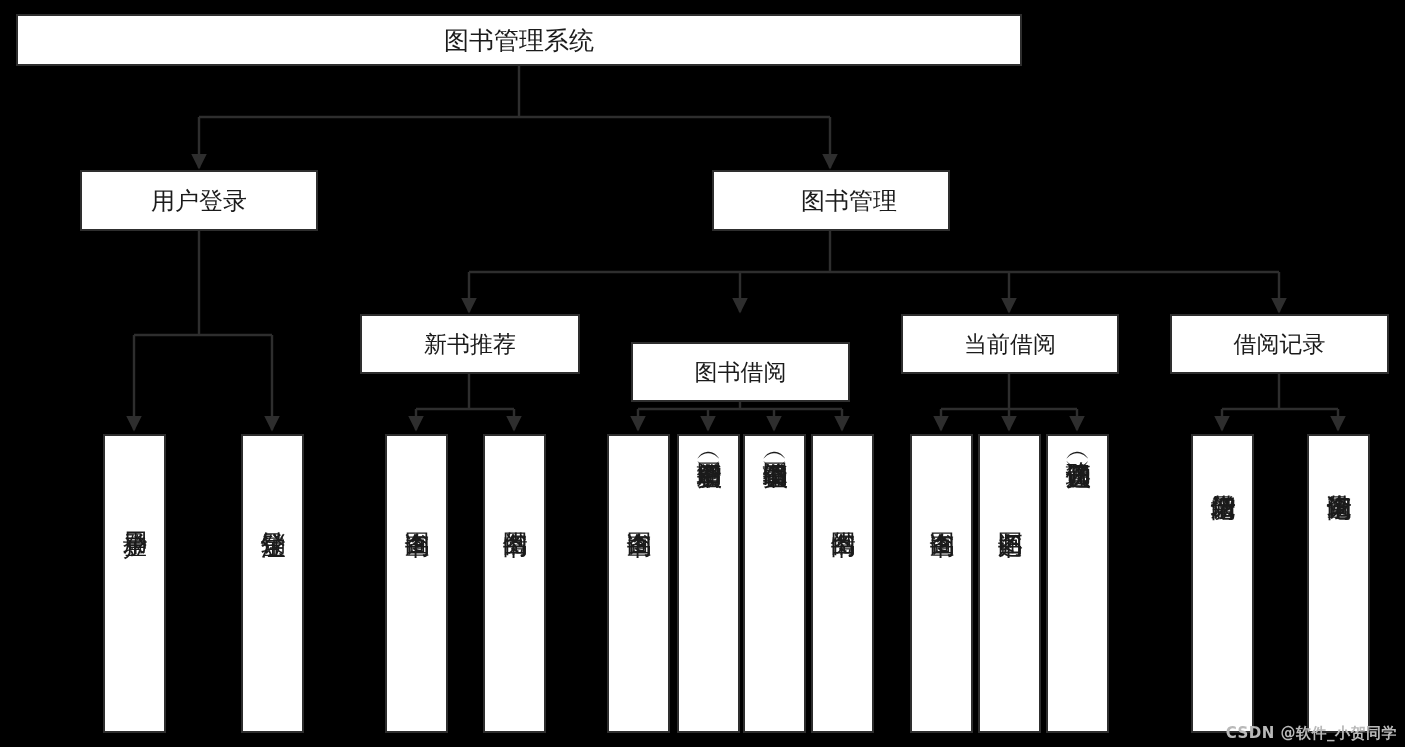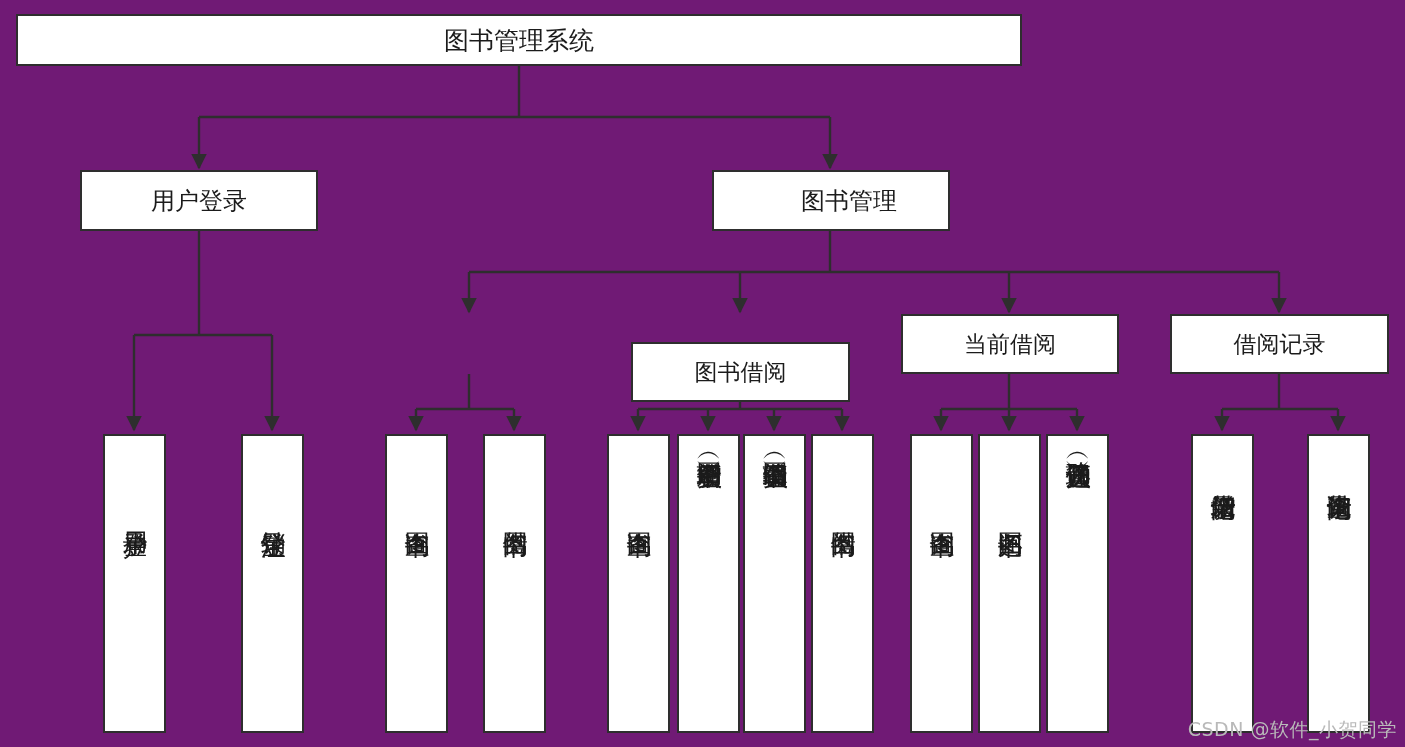--- a/index.html
+++ b/index.html
@@ -7,21 +7,21 @@
     padding: 0;
     background: #ffffff;
   }
   body {
     font-family: "DejaVu Sans", "Liberation Sans", sans-serif;
   }
   #canvas {
     position: relative;
     width: 1405px;
     height: 747px;
-    background: #701a75;
+    background: #000000;
     overflow: hidden;
   }
   svg.connectors {
     position: absolute;
     left: 0;
     top: 0;
     width: 1405px;
     height: 747px;
     pointer-events: none;
   }
@@ -51,24 +51,25 @@
     letter-spacing: 0.5px;
     white-space: nowrap;
     color: #1b1b1b;
   }
   .leaf-tall .vlabel { padding-top: 72px; }
   .leaf-short .vlabel { padding-top: 2px; }
   .watermark {
     position: absolute;
     right: 8px;
     bottom: 4px;
-    font-size: 19px;
+    font-size: 15px;
     color: #b9b9b9;
     letter-spacing: 0.5px;
     white-space: nowrap;
+    font-weight: bold;
   }
 </style>
 </head>
 <body>
 
 <div id="canvas">
 
   <svg class="connectors" viewBox="0 0 1405 747" xmlns="http://www.w3.org/2000/svg">
     <defs>
       <marker id="arrow" viewBox="0 0 10 10" refX="9" refY="5" markerWidth="6.5" markerHeight="6.5" orient="auto-start-reverse">
@@ -126,20 +127,23 @@
     <span>图书管理系统</span>
   </div>
 
   <div class="node lvl2" style="left:80px; top:170px; width:238px; height:61px;">
     <span>用户登录</span>
   </div>
   <div class="node lvl2" style="left:712px; top:170px; width:238px; height:61px;padding-left:36px;">
     <span>图书管理</span>
   </div>
 
+  <div class="node lvl3" style="left:360px; top:314px; width:220px; height:60px;">
+    <span>新书推荐</span>
+  </div>
   <div class="node lvl3" style="left:631px; top:314px; width:219px; height:60px;margin-top:28px;">
     <span>图书借阅</span>
   </div>
   <div class="node lvl3" style="left:1170px; top:314px; width:219px; height:60px;">
     <span>借阅记录</span>
   </div>
   <div class="node lvl3" style="left:901px; top:314px; width:218px; height:60px;">
     <span>当前借阅</span>
   </div>
 

